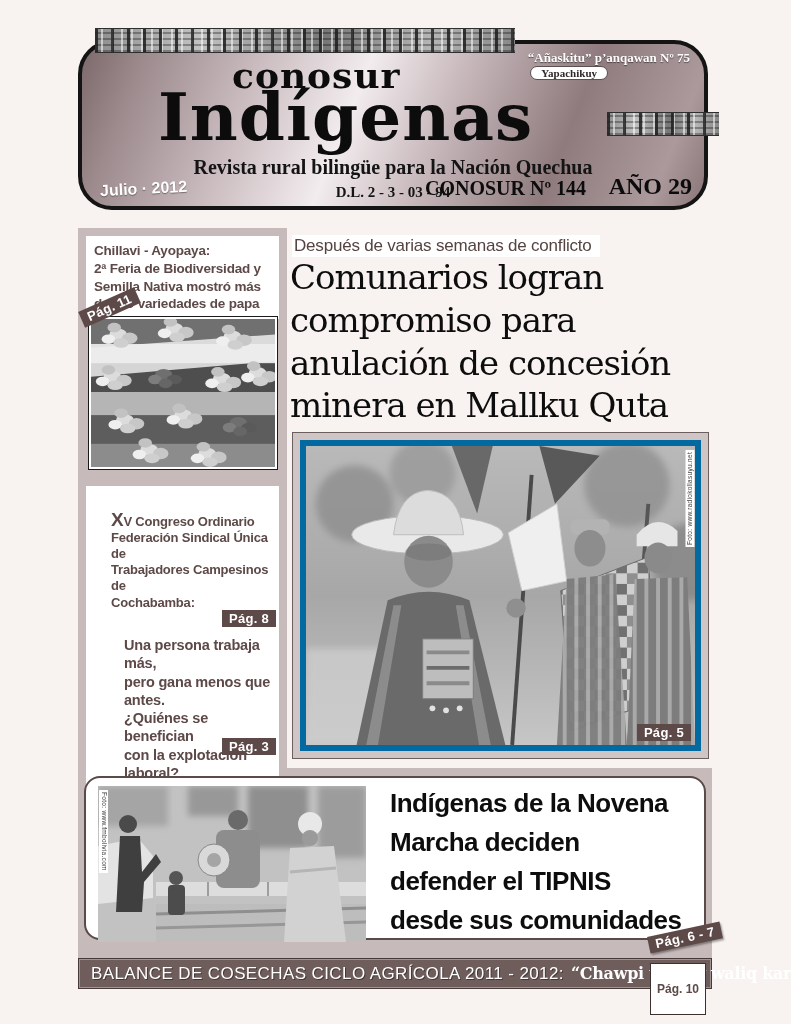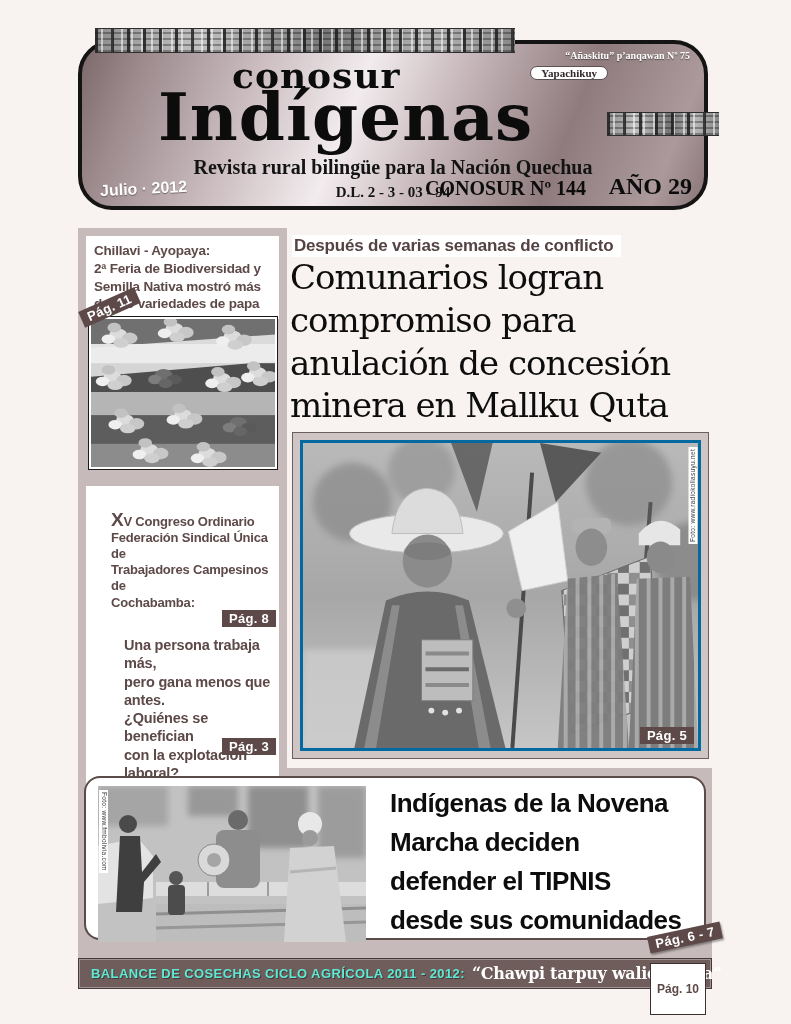--- a/index.html
+++ b/index.html
@@ -15,21 +15,21 @@
       repeating-linear-gradient(90deg, rgba(255,255,255,.55) 6px 8px, rgba(0,0,0,0) 8px 16px),
       repeating-linear-gradient(0deg, rgba(0,0,0,.30) 0 2px, rgba(0,0,0,0) 2px 6px),
       linear-gradient(90deg,#8e8e8e,#c2c2c2 25%,#777 55%,#b5b5b5 80%,#888);}
   .weave-top{left:95px;top:28px;width:420px;height:25px;}
   .weave-right{left:607px;top:112px;width:112px;height:24px;}
 
   
   .header{position:absolute;left:78px;top:40px;width:630px;height:170px;border:4px solid #141414;
     border-radius:34px;z-index:2;
     background:linear-gradient(112deg,#7c686b 0%,#9d8b8e 10%,#cdbfc2 28%,#f2ecee 43%,#cbbcbf 56%,#8f7b7e 76%,#ab999c 92%,#8a7679 100%);}
-  .corner-note{position:absolute;right:14px;top:6px;color:#fff;font-weight:bold;font-size:10px;
+  .corner-note{position:absolute;right:14px;top:6px;color:#fff;font-weight:bold;font-size:13px;
     font-family:"Liberation Serif",serif;text-shadow:0 1px 1px rgba(0,0,0,.5);text-align:right;}
   .pill{position:absolute;right:96px;top:22px;background:#fff;color:#2f2628;border:1px solid #5c5052;
     border-radius:9px;padding:0 10px;font-size:11px;font-weight:bold;font-family:Liberation Serif, serif;}
   .supertitle{position:absolute;left:150px;top:10px;font-family:"DejaVu Serif",serif;font-weight:bold;
     font-size:36px;color:#0c0c0c;letter-spacing:1px;}
   .title{position:absolute;left:76px;top:34px;font-family:"DejaVu Serif",serif;font-weight:bold;
     font-size:66px;color:#0c0c0c;letter-spacing:1px;}
   .subtitle{position:absolute;left:0;top:112px;width:100%;text-align:center;
     font-family:"Liberation Serif",serif;font-weight:bold;font-size:20px;color:#141414;}
   .deposit{position:absolute;left:0;top:140px;width:100%;text-align:center;
@@ -59,46 +59,46 @@
 
   .badge{position:absolute;background:#5d4948;color:#fff;font-weight:bold;font-size:13px;
     padding:1px 7px;z-index:4;letter-spacing:.3px;}
   .badge-p11{left:79px;top:299px;transform:rotate(-24deg);}
   .badge-p8{left:222px;top:610px;}
   .badge-p3{left:222px;top:738px;}
   .badge-p5{right:4px;bottom:4px;}
   .badge-p67{left:648px;top:929px;transform:rotate(-12deg);box-shadow:1px 2px 2px rgba(0,0,0,.35);}
 
   
-  .kicker{position:absolute;left:292px;top:235px;background:#fff;color:#554343;font-weight:bold;
+  .kicker{position:absolute;left:292px;top:235px;background:#fff;color:#554343;font-weight:normal;
     font-size:17px;padding:1px 8px 1px 2px;letter-spacing:-.2px;}
   .headline{position:absolute;left:290px;top:256px;width:424px;font-family:"DejaVu Serif",serif;
     font-weight:normal;font-size:34px;line-height:1.26;color:#0d0d0d;letter-spacing:-1px;white-space:pre-line;}
   .photo-mat{position:absolute;left:292px;top:432px;width:417px;height:327px;background:#cfc5c4;
     border:1px solid #6a5f5e;padding:7px;}
-  .photo-main{position:relative;width:100%;height:100%;border:3px solid #0369a1;background:#b0b0b0;overflow:hidden;}
+  .photo-main{position:relative;width:100%;height:100%;border:6px solid #0369a1;background:#b0b0b0;overflow:hidden;}
   .photo-main svg{display:block;width:100%;height:100%;}
   .credit{position:absolute;background:#fff;color:#3c3c3c;font-size:6.5px;line-height:1;
     writing-mode:vertical-rl;padding:2px 1px;letter-spacing:.3px;}
   .credit-right{top:4px;right:1px;transform:rotate(180deg);}
   .credit-left{top:4px;left:1px;}
 
   
   .tipnis-box{position:absolute;left:84px;top:776px;width:622px;height:164px;background:#fff;
     border:2px solid #5a4a48;border-radius:16px;}
   .photo2{position:absolute;left:12px;top:8px;width:268px;height:156px;background:#c2c2c2;overflow:hidden;}
   .photo2 svg{display:block;width:100%;height:100%;}
   .tipnis-headline{position:absolute;left:304px;top:6px;width:312px;font-weight:bold;font-size:26px;
     line-height:1.5;color:#0d0d0d;letter-spacing:-.5px;white-space:pre-line;}
 
   
   .banner{position:absolute;left:78px;top:958px;width:634px;height:31px;background:#6e5d5b;
     border:1px solid #463a39;box-shadow:inset 0 0 0 1px rgba(255,255,255,.35);
     display:flex;align-items:center;padding-left:12px;}
-  .banner-label{color:#5eead4;font-weight:700;font-size:13px;letter-spacing:.4px;white-space:nowrap;
+  .banner-label{color:#ffffff;font-weight:400;font-size:17px;letter-spacing:.4px;white-space:nowrap;
     text-shadow:1px 1px 0 rgba(0,0,0,.4);}
   .banner-quote{color:#fff;font-family:"DejaVu Serif",serif;font-weight:bold;font-size:16px;
     margin-left:7px;white-space:nowrap;letter-spacing:-.3px;}
   .badge-white{position:absolute;right:5px;top:4px;background:#fff;color:#5d4948;font-weight:bold;
     font-size:12px;padding:18px 6px;border:1px solid #3c3130;}
 </style>
 </head>
 <body>
 
 <div class="page" data-interactable="false">

